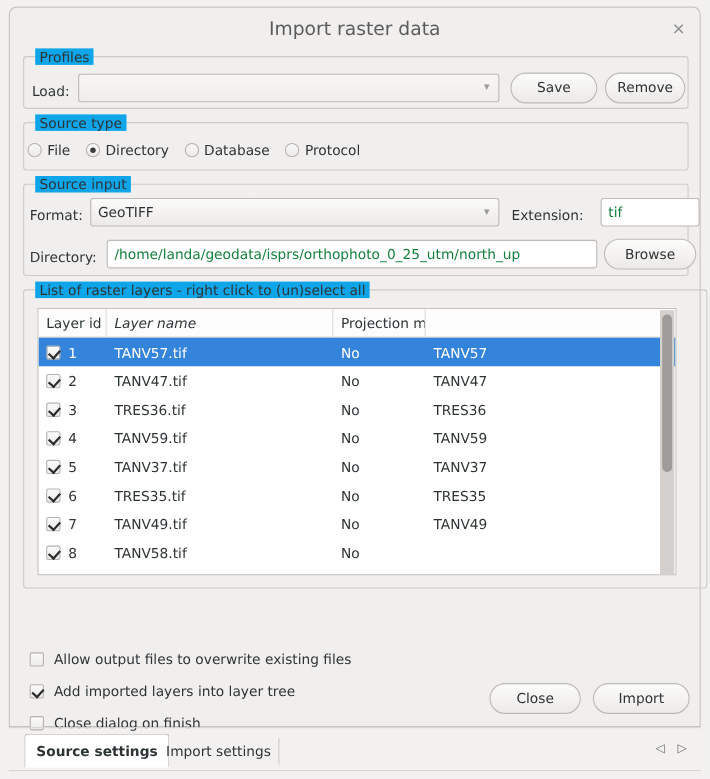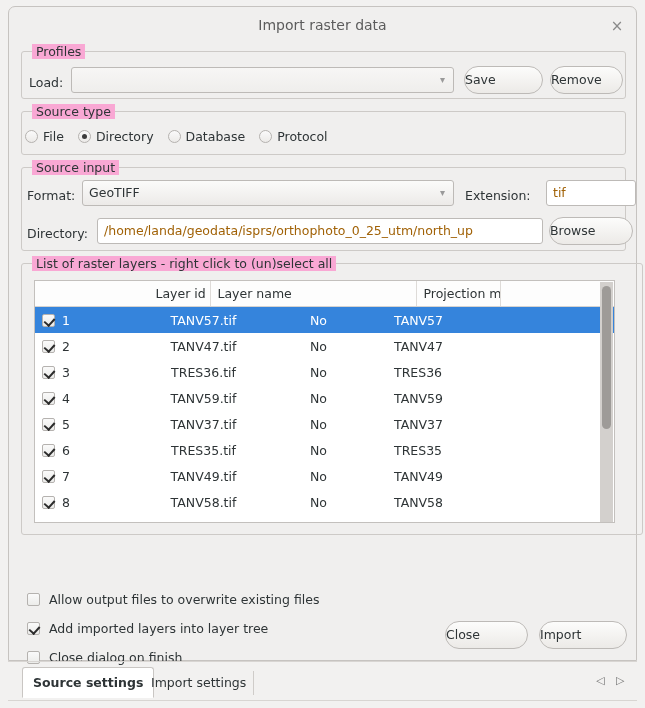--- a/index.html
+++ b/index.html
@@ -25,21 +25,21 @@
   }
 
   .titlebar {
     position: absolute;
     left: 0; top: 0; width: 100%; height: 36px;
   }
   .title-text {
     position: absolute;
     left: 0; top: 10px; width: 100%;
     text-align: center;
-    font-size: 14px;
+    font-size: 17px;
     color: #5c5c5c;
   }
   .close-x {
     position: absolute;
     right: 10px; top: 11px;
     width: 18px; height: 18px;
     line-height: 17px;
     text-align: center;
     font-size: 15px;
     color: #8a8a8a;
@@ -49,21 +49,21 @@
   
   .group {
     position: absolute;
     border: 1px solid #cdcac7;
     border-radius: 3px;
   }
   .group > .legend {
     position: absolute;
     top: -8px; left: 10px;
     padding: 0 4px;
-    background: #f9a8d4;
+    background: #0ea5e9;
     font-size: 12.5px;
     color: #2e3436;
     white-space: nowrap;
   }
 
   #grp-profiles  { left: 12px; top: 44px;  width: 605px; height: 48px; }
   #grp-srctype   { left: 12px; top: 104px; width: 605px; height: 44px; }
   #grp-srcinput  { left: 12px; top: 160px; width: 605px; height: 84px; }
   #grp-layers    { left: 12px; top: 256px; width: 622px; height: 272px; }
 
@@ -74,21 +74,21 @@
     white-space: nowrap;
   }
 
   
   .textfield {
     position: absolute;
     background: #ffffff;
     border: 1px solid #bdbab7;
     border-radius: 3px;
     font-size: 12.5px;
-    color: #a16207;
+    color: #15803d;
     padding: 0 6px;
     line-height: 24px;
     height: 26px;
     white-space: nowrap;
     overflow: hidden;
   }
   .combo {
     position: absolute;
     background: linear-gradient(to bottom, #fbfbfa 0%, #eceae8 100%);
     border: 1px solid #bdbab7;
@@ -113,20 +113,21 @@
     font-size: 10px;
   }
 
   .btn {
     position: absolute;
     background: linear-gradient(to bottom, #fcfcfb 0%, #eceae7 100%);
     border: 1px solid #bdbab7;
     border-radius: 14px;
     height: 28px;
     line-height: 26px;
+    text-align: center;
     font-size: 12.5px;
     color: #2e3436;
     cursor: pointer;
   }
 
   
   .radio-row { position: absolute; left: 16px; top: 122px; display: flex; align-items: center; }
   .radio-item { display: flex; align-items: center; margin-right: 14px; }
   .radio-mark {
     width: 13px; height: 13px;
@@ -175,49 +176,48 @@
     background: #ffffff;
     border: 1px solid #c3c0bd;
     overflow: hidden;
   }
   .thead {
     position: relative;
     height: 26px;
     background: #fdfdfd;
     border-bottom: 1px solid #d6d3d0;
     display: flex;
-    justify-content: center;
   }
   .th {
     position: relative;
     font-size: 12.5px;
     color: #2e3436;
     line-height: 25px;
     padding-left: 7px;
     border-right: 1px solid #dedbd8;
     overflow: hidden;
     white-space: nowrap;
   }
   .th.c0 { width: 62px; }
-  .th.c1 { width: 206px; }
+  .th.c1 { width: 206px; font-style: italic; }
   .th.c2 { width: 84px; }
   .th.c3 { width: 212px; }
   .tbody { position: relative; }
   .trow {
     display: flex;
     height: 26px;
     align-items: center;
     font-size: 12.5px;
     color: #2e3436;
   }
   .trow.sel { background: #3584dc; color: #ffffff; }
   .td { padding-left: 7px; white-space: nowrap; overflow: hidden; }
   .td.c0 { width: 62px; display: flex; align-items: center; }
   .td.c0 .idnum { margin-left: 7px; }
-  .td.c1 { width: 206px; text-align: center; }
+  .td.c1 { width: 206px; }
   .td.c2 { width: 84px; }
   .td.c3 { width: 212px; }
 
   .vscroll {
     position: absolute;
     right: 1px; top: 1px;
     width: 13px; height: 241px;
     background: #d3d0cd;
   }
   .vscroll .thumb {
@@ -411,21 +411,20 @@
           <div class="td c3">TANV49</div>
         </div>
 
         <div class="trow">
           <div class="td c0">
             <span class="chk-mark on"></span>
             <span class="idnum">8</span>
           </div>
           <div class="td c1">TANV58.tif</div>
           <div class="td c2">No</div>
-          <div class="td c3">TANV58</div>
         </div>
 
       </div>
 
       <div class="vscroll">
         <div class="thumb"></div>
       </div>
     </div>
   </div>
 

